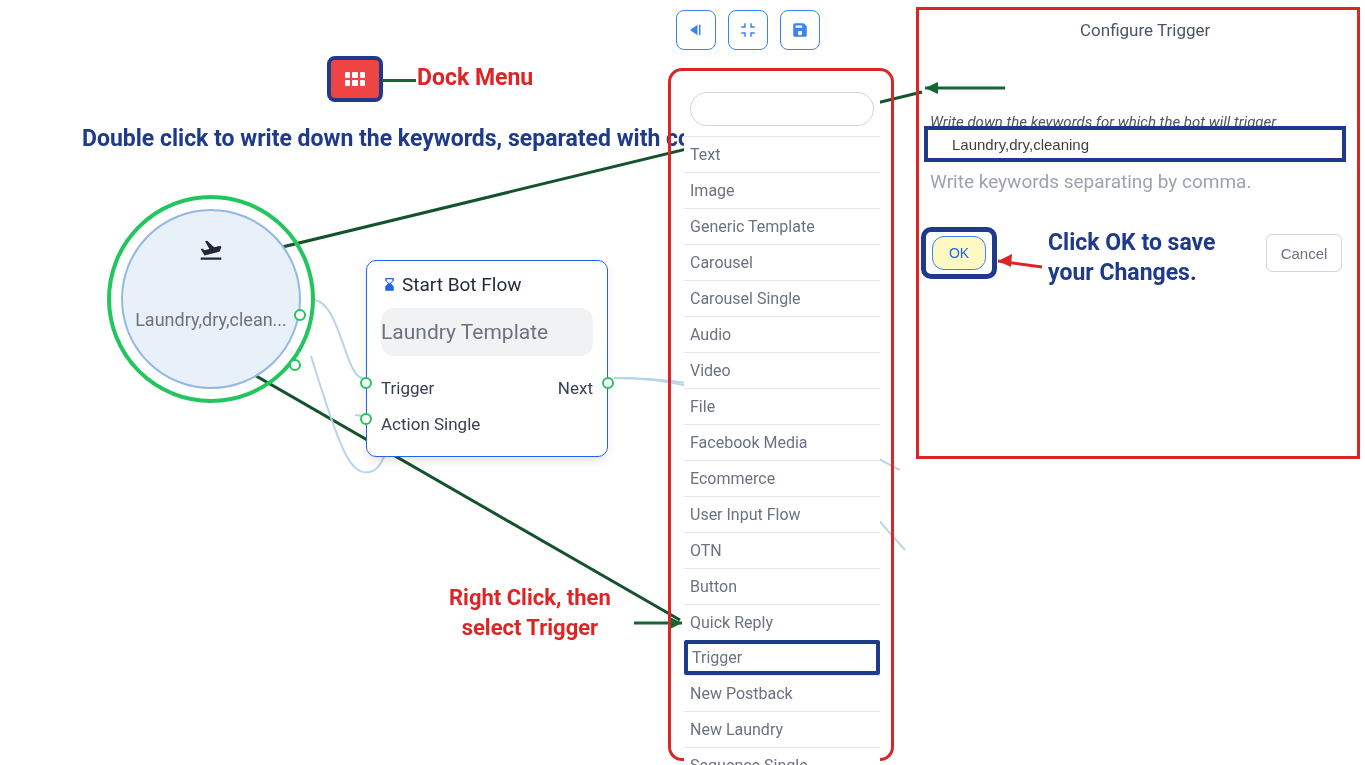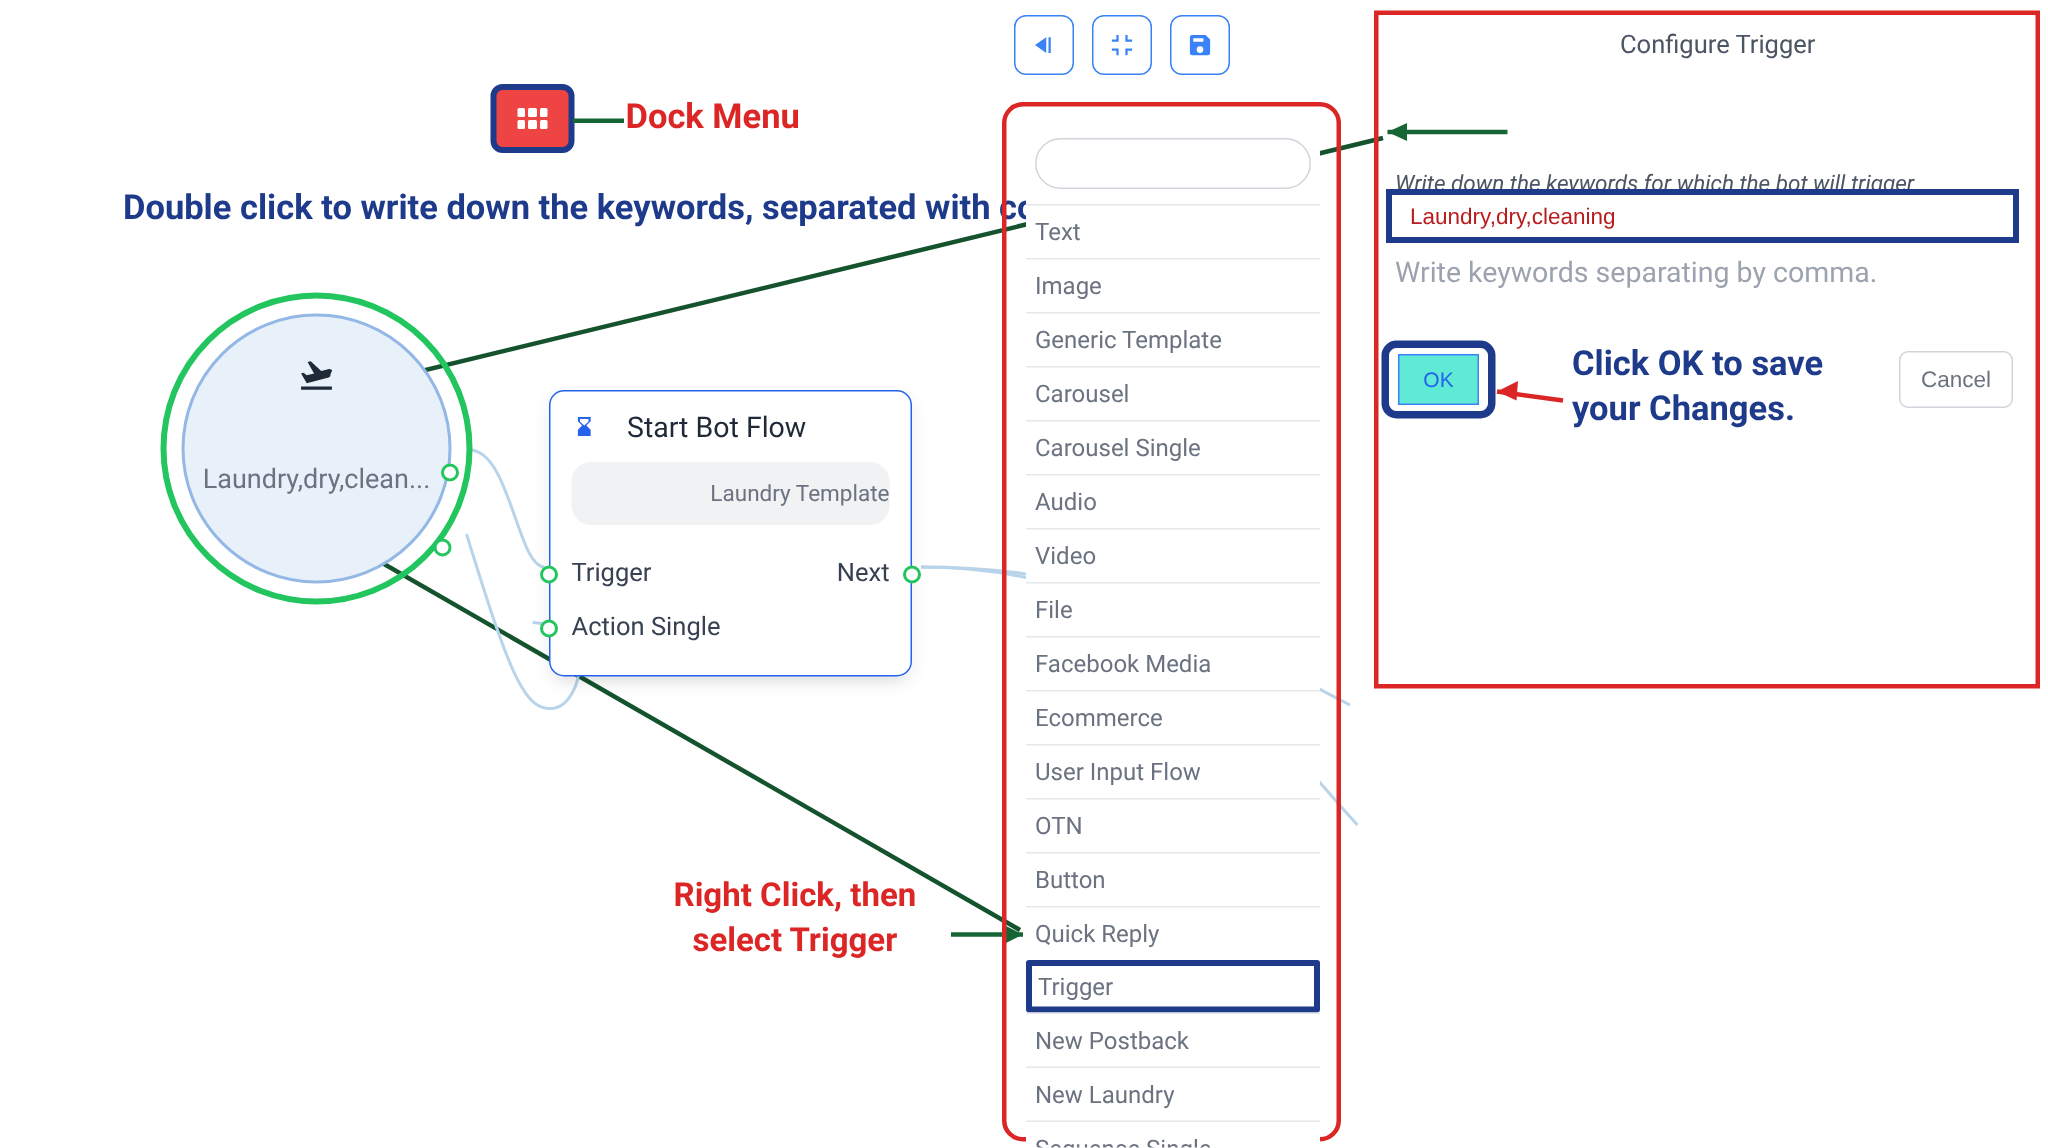--- a/index.html
+++ b/index.html
@@ -113,31 +113,31 @@
   position: absolute;
   top: 260px; left: 366px;
   width: 242px;
   border: 1.5px solid #2563eb;
   border-radius: 10px;
   background: #fff;
   box-shadow: 0 4px 12px rgba(0,0,0,0.08), 0 8px 8px -6px rgba(0,0,0,0.06);
   padding: 12px 14px 14px;
 }
 .flow-card-header {
-  display: flex; align-items: center; gap: 20px; margin-bottom: 12px;
+  display: flex; align-items: center; gap: 4px; margin-bottom: 12px;
   color: #1f2937; font-size: 19px;
 }
 .flow-card-header svg { width: 17px; height: 20px; fill: #2563eb; }
 .template-chip {
   background: #f1f2f4;
   color: #6b7280;
-  text-align: right;
+  text-align: left;
   padding: 12px 0;
   border-radius: 13px;
-  font-size: 15px;
+  font-size: 21px;
   margin-bottom: 14px;
 }
 .flow-row {
   display: flex; justify-content: space-between; align-items: center;
   color: #374151; font-size: 17px;
   padding: 8px 0;
 }
 .card-port {
   position: absolute;
   width: 12px; height: 12px;
@@ -208,43 +208,43 @@
 .kw-input-wrap {
   position: absolute;
   top: 126px; left: 924px;
   width: 422px; height: 36px;
   border: 4px solid #1e3a8a;
   display: flex; align-items: center;
 }
 .kw-input {
   border: none; outline: none;
   font-size: 15px;
-  padding: 0 12px;
+  padding: 0 24px;
   width: 100%; height: 100%;
-  color: #b91c1c;
+  color: #404040;
 }
 .panel-hint {
   position: absolute;
   top: 170px; left: 930px;
   color: #9ca3af;
   font-size: 19px;
 }
 .ok-wrap {
   position: absolute;
   top: 227px; left: 921px;
   width: 76px; height: 52px;
   border: 5px solid #1e3a8a;
   border-radius: 10px;
   display: flex; align-items: center; justify-content: center;
 }
 .ok-btn {
   width: 54px; height: 34px;
   border: 1px solid #3b82f6;
-  border-radius: 0;
-  background: #5eead4;
+  border-radius: 12px;
+  background: #fef9c3;
   color: #2563eb;
   font-size: 14px;
   cursor: pointer;
 }
 .cancel-btn {
   position: absolute;
   top: 234px; left: 1266px;
   width: 76px; height: 38px;
   border: 1px solid #d1d5db;
   border-radius: 6px;

